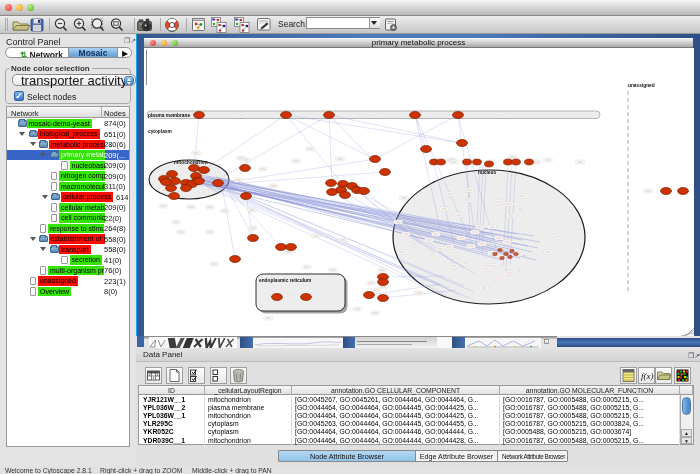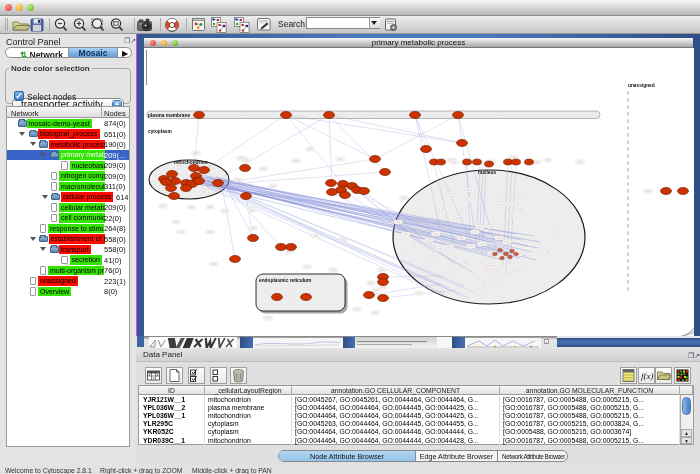--- a/index.html
+++ b/index.html
@@ -19,55 +19,55 @@
 #cpanel-title { left:6px; top:3px; font-size:9px; color:#222; }
 #tabpill { left:5px; top:13px; width:127px; height:11px; background:#fff;
   border:1px solid #8f8f8f; border-radius:5.5px; overflow:hidden; }
 #tab-mosaic { left:62px; top:0; width:50px; height:11px;
   background:linear-gradient(#abd2f2,#72aade 60%,#5e9bd4); font-size:8.5px; font-weight:bold;
   color:#10335a; text-align:center; line-height:11px; border-left:1px solid #8f8f8f; border-right:1px solid #8f8f8f;}
 #tab-net { left:14px; top:1.5px; font-size:8.5px; color:#222; font-weight:bold;}
 #tab-arr { left:116px; top:1px; font-size:8px; color:#111; }
 #groupbox { left:5px; top:34px; width:126px; height:36px; border:1px solid #a8a8a8; border-radius:4px; }
 #grouplabel { left:9px; top:29.5px; font-size:8px; font-weight:bold; color:#333; background:#e4e4e4; padding:0 2px; }
-#combo { left:12px; top:40px; width:112px; height:12px; background:linear-gradient(#ffffff,#e8e8e8);
-  border:1px solid #8a8a8a; border-radius:5px; font-size:10px; color:#111; line-height:12px; text-indent:8px;margin-top:24px;}
+#combo { left:12px; top:40px; width:124px; height:12px; background:linear-gradient(#ffffff,#e8e8e8);
+  border:1px solid #8a8a8a; border-radius:5px; font-size:13px; color:#111; line-height:12px; text-indent:8px;}
 #combo-btn { right:1px; top:0.5px; width:10.5px; height:9.5px; border-radius:3px;
   background:linear-gradient(#a8d0f2,#5795d8 55%,#4a8ad2); border:0.5px solid #4879b0;}
 #checkbox { left:14px; top:57px; width:10px; height:10px; border-radius:2px;
   background:linear-gradient(#7db4ea,#3b77c8); border:1px solid #36629e; color:#fff; font-size:9px; line-height:9px; text-align:center; font-weight:bold;}
 #cb-label { left:27px; top:57.5px; font-size:8.5px; color:#111; }
 #treebox { left:6px; top:72px; width:124px; height:341px; background:#fff; border:1px solid #9a9a9a; }
 #treehdr { left:0; top:0; width:122px; height:11px; background:linear-gradient(#f8f8f8,#ddd);
   border-bottom:1px solid #999; font-size:7.5px; color:#222; }
 .trow { position:absolute; left:0; width:122px; height:10.5px; font-size:7px; white-space:nowrap; }
 .trow .lbl { position:absolute; top:0.5px; height:9.5px; line-height:9.5px; padding:0 2px; color:#000; overflow:hidden;}
 .trow .num { position:absolute; left:97px; top:1px; color:#111; font-size:7.5px; }
 .g { background:#35e405; }
 .r { background:#fc0d00; }
 .tri { position:absolute; top:3px; width:0; height:0; border-left:3px solid transparent; border-right:3px solid transparent; border-top:4px solid #555; }
 .fold { position:absolute; top:2px; width:9px; height:6.5px; background:linear-gradient(#9dc0de,#5886b2); border:1px solid #40688e; border-radius:1px; }
 .fold:before { content:""; position:absolute; left:0px; top:-2px; width:4px; height:2px; background:#7aa3c8; border:1px solid #40688e; border-bottom:none; border-radius:1px 1px 0 0;}
 .file { position:absolute; top:1px; width:6.5px; height:8.5px; background:#fff; border:1px solid #999; border-radius:1px;}
-#mdi { left:136px; top:34px; width:564px; height:314px; background:#d946ef; }
+#mdi { left:136px; top:34px; width:564px; height:314px; background:#0ea5e9; }
 #win-border { left:0.5px; top:0; width:563.5px; height:313px;
   background:linear-gradient(90deg,#33588f,#4a79bd 40%,#4a79bd 60%,#2d4f86); }
 #win-title { left:8px; top:3.5px; width:549px; height:10.5px;
   background:linear-gradient(#f6f6f6,#cfcfcf 50%,#a9a9a9); border-bottom:1px solid #777;
   font-size:8px; color:#111; text-align:center; line-height:10px;}
 #canvas-wrap { left:8px; top:14px; width:550px; height:289px; background:#fff; overflow:hidden;}
 #strip { left:136px; top:336px; width:564px; height:12px; }
 #dpanel { left:136px; top:348px; width:564px; height:118px; background:#e0e0e0; }
 #dpanel-title { left:7px; top:2px; font-size:8px; color:#222; }
 .dbtn { position:absolute; top:19px; width:17px; height:17px; background:linear-gradient(#fdfdfd,#e9e9e9); border:1px solid #9f9f9f; }
 #dtable { left:2px; top:37px; width:556px; height:60px; background:#fff; border:1px solid #9a9a9a; font-size:6.8px; }
 .th { position:absolute; top:0; height:9px; background:linear-gradient(#f6f6f6,#e2e2e2); border-right:1px solid #aaa; border-bottom:1px solid #999; text-align:center; color:#222; line-height:9px;}
 .td { position:absolute; height:8.2px; line-height:8.2px; white-space:nowrap; overflow:hidden; color:#000; border-right:1px solid #ddd;}
 .tdb { font-weight:bold; }
-#tabs2 { left:142px; top:102px; height:12px; border:1px solid #888; border-radius:6px; background:#f4f4f4; font-size:7.2px; overflow:hidden;}
+#tabs2 { left:142px; top:102px; height:12px; border:1px solid #888; border-radius:1px; background:#f4f4f4; font-size:7.2px; overflow:hidden;}
 #statusbar { left:0; top:466px; width:700px; height:8px; background:#e2e2e2; font-size:6.8px; color:#333; }
 .st { position:absolute; top:0.5px; }
 svg { display:block; }
 </style>
 </head>
 <body>
 <div id="titlebar" class="abs">
   <div class="mac abs" style="left:5px; background:radial-gradient(circle at 35% 30%,#ff9288,#ec5f55 60%,#c33a30);"></div>
   <div class="mac abs" style="left:16px; background:radial-gradient(circle at 35% 30%,#ffd97e,#f5b33c 60%,#cf8c1c);"></div>
   <div class="mac abs" style="left:27px; background:radial-gradient(circle at 35% 30%,#b8ee8e,#7ccc44 60%,#55a024);"></div>
@@ -216,21 +216,21 @@
 <div class="trow" style="top:10.5px;">
           <span class="tri" style="left:12px;"></span>
           <span class="fold" style="left:21.5px;"></span>
           <span class="lbl r" style="left:31px;max-width:66px;">biological_process</span>
           <span class="num" style="">651(0)</span>
         </div>
 <div class="trow" style="top:21.0px;">
           <span class="tri" style="left:22.5px;"></span>
           <span class="fold" style="left:32px;"></span>
           <span class="lbl r" style="left:41.5px;max-width:56px;">metabolic process</span>
-          <span class="num" style="">190(0)</span>
+          <span class="num" style="">280(6)</span>
         </div>
 <div class="trow" style="top:31.5px;background:#3964c8;">
           <span class="tri" style="left:33px;"></span>
           <span class="fold" style="left:42.5px;"></span>
           <span class="lbl g" style="left:52px;max-width:46px;color:#f0fff0;">primary metabol</span>
           <span class="num" style="color:#fff;">209(...</span>
         </div>
 <div class="trow" style="top:42.0px;">
           <span class="file" style="left:54px;"></span>
           <span class="lbl g" style="left:62.5px;max-width:35px;">nucleobase-c</span>

